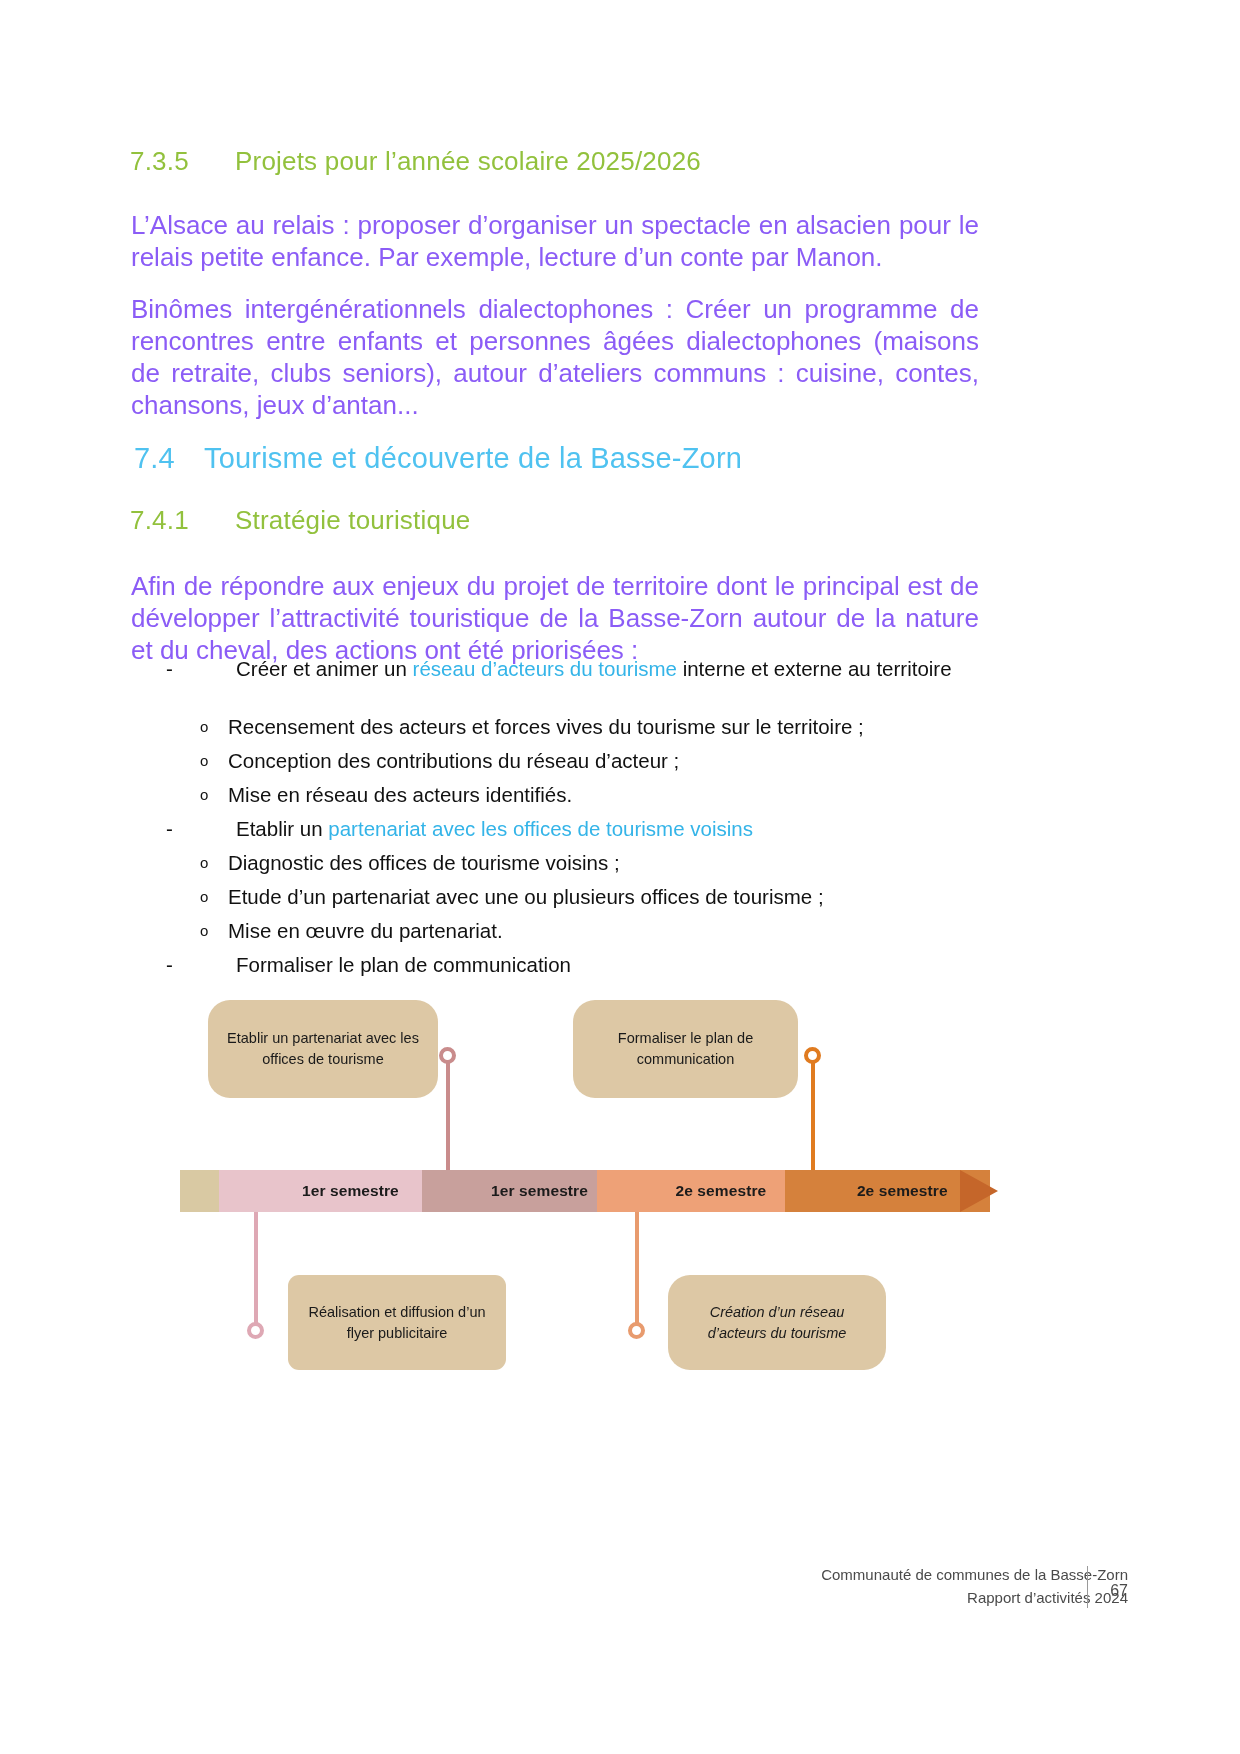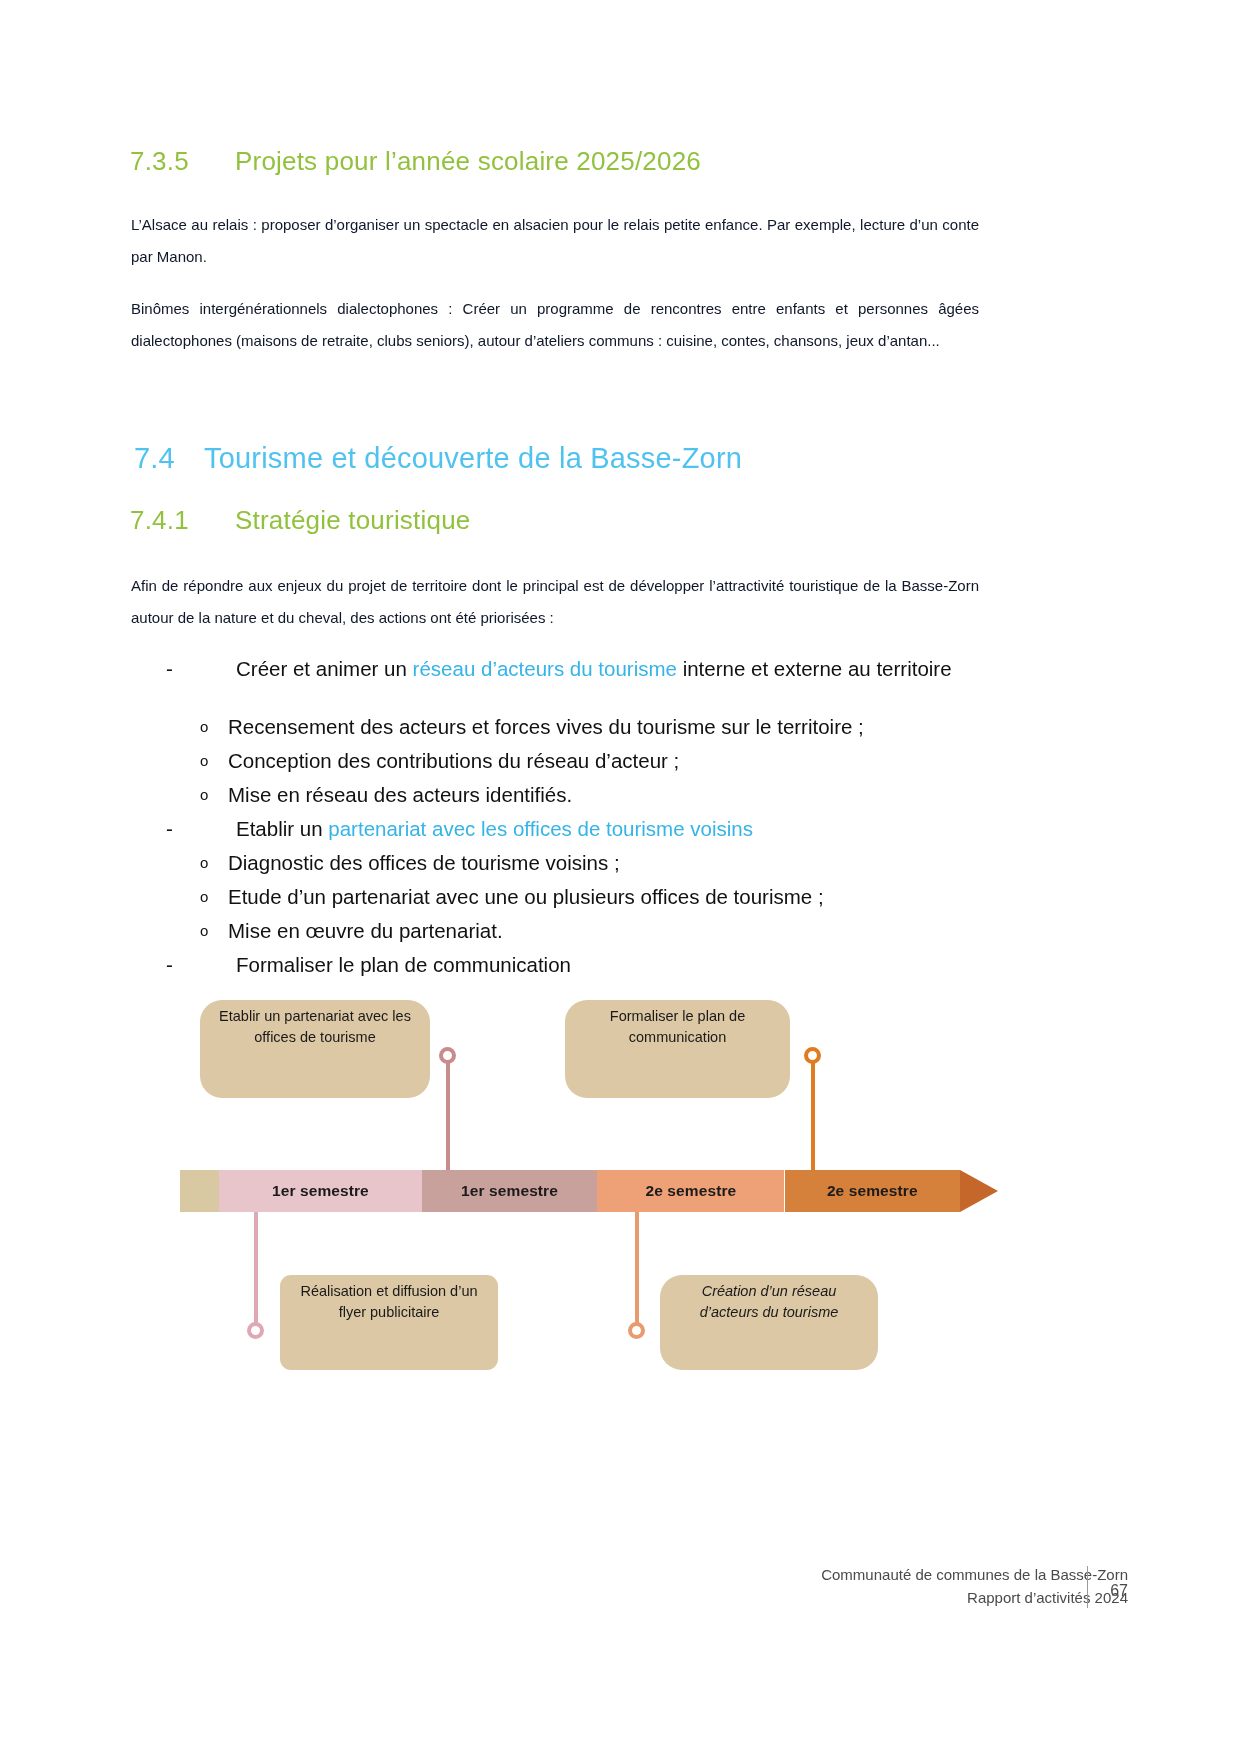--- a/index.html
+++ b/index.html
@@ -30,23 +30,23 @@
     color:#4FC2F0;
     letter-spacing:0.2px;
     white-space:nowrap;
     font-weight:400;
   }
   .h2 .num { display:inline-block; width:70px;margin-left:6px; }
 
   
   .para {
     position:absolute;
-    font-size:15px;
+    font-size:26px;
     line-height:32px;
-    color:#0f172a;
+    color:#8b5cf6;
     text-align:justify;
   }
 
   
   .lvl1 {
     position:absolute;
     font-size:20.5px;
     line-height:34px;
     color:#111111;
   }
@@ -74,39 +74,41 @@
 
   
   .diagram { position:absolute; left:170px; top:985px; width:830px; height:400px; }
 
   .tl-bar { position:absolute; left:10px; top:185px; height:42px; width:780px; }
   .seg {
     position:absolute; top:0; height:42px;
     display:flex; align-items:center; justify-content:center;
     font-size:15.5px; font-weight:bold; color:#1b1b1b;
     letter-spacing:0.1px;
+    padding-left:30px;
   }
   .tl-cap {
     position:absolute; top:0; height:42px; width:0; height:0;
     border-top:21px solid transparent;
     border-bottom:21px solid transparent;
     border-left:38px solid #C5662A;
   }
 
   .callout {
     position:absolute;
     background:#DDC8A5;
     border-radius:22px;
-    display:flex; justify-content:center;
+    display:flex; align-items:center; justify-content:center;
     text-align:center;
     font-size:14.5px;
     line-height:21px;
     color:#1a1a1a;
     padding:6px 14px;
     box-sizing:border-box;
+    margin-left:8px;
   }
 
   .pin-stem { position:absolute; width:4px; }
   .pin-head {
     position:absolute;
     width:17px; height:17px;
     border-radius:50%;
     background:#ffffff;
     box-sizing:border-box;
   }

